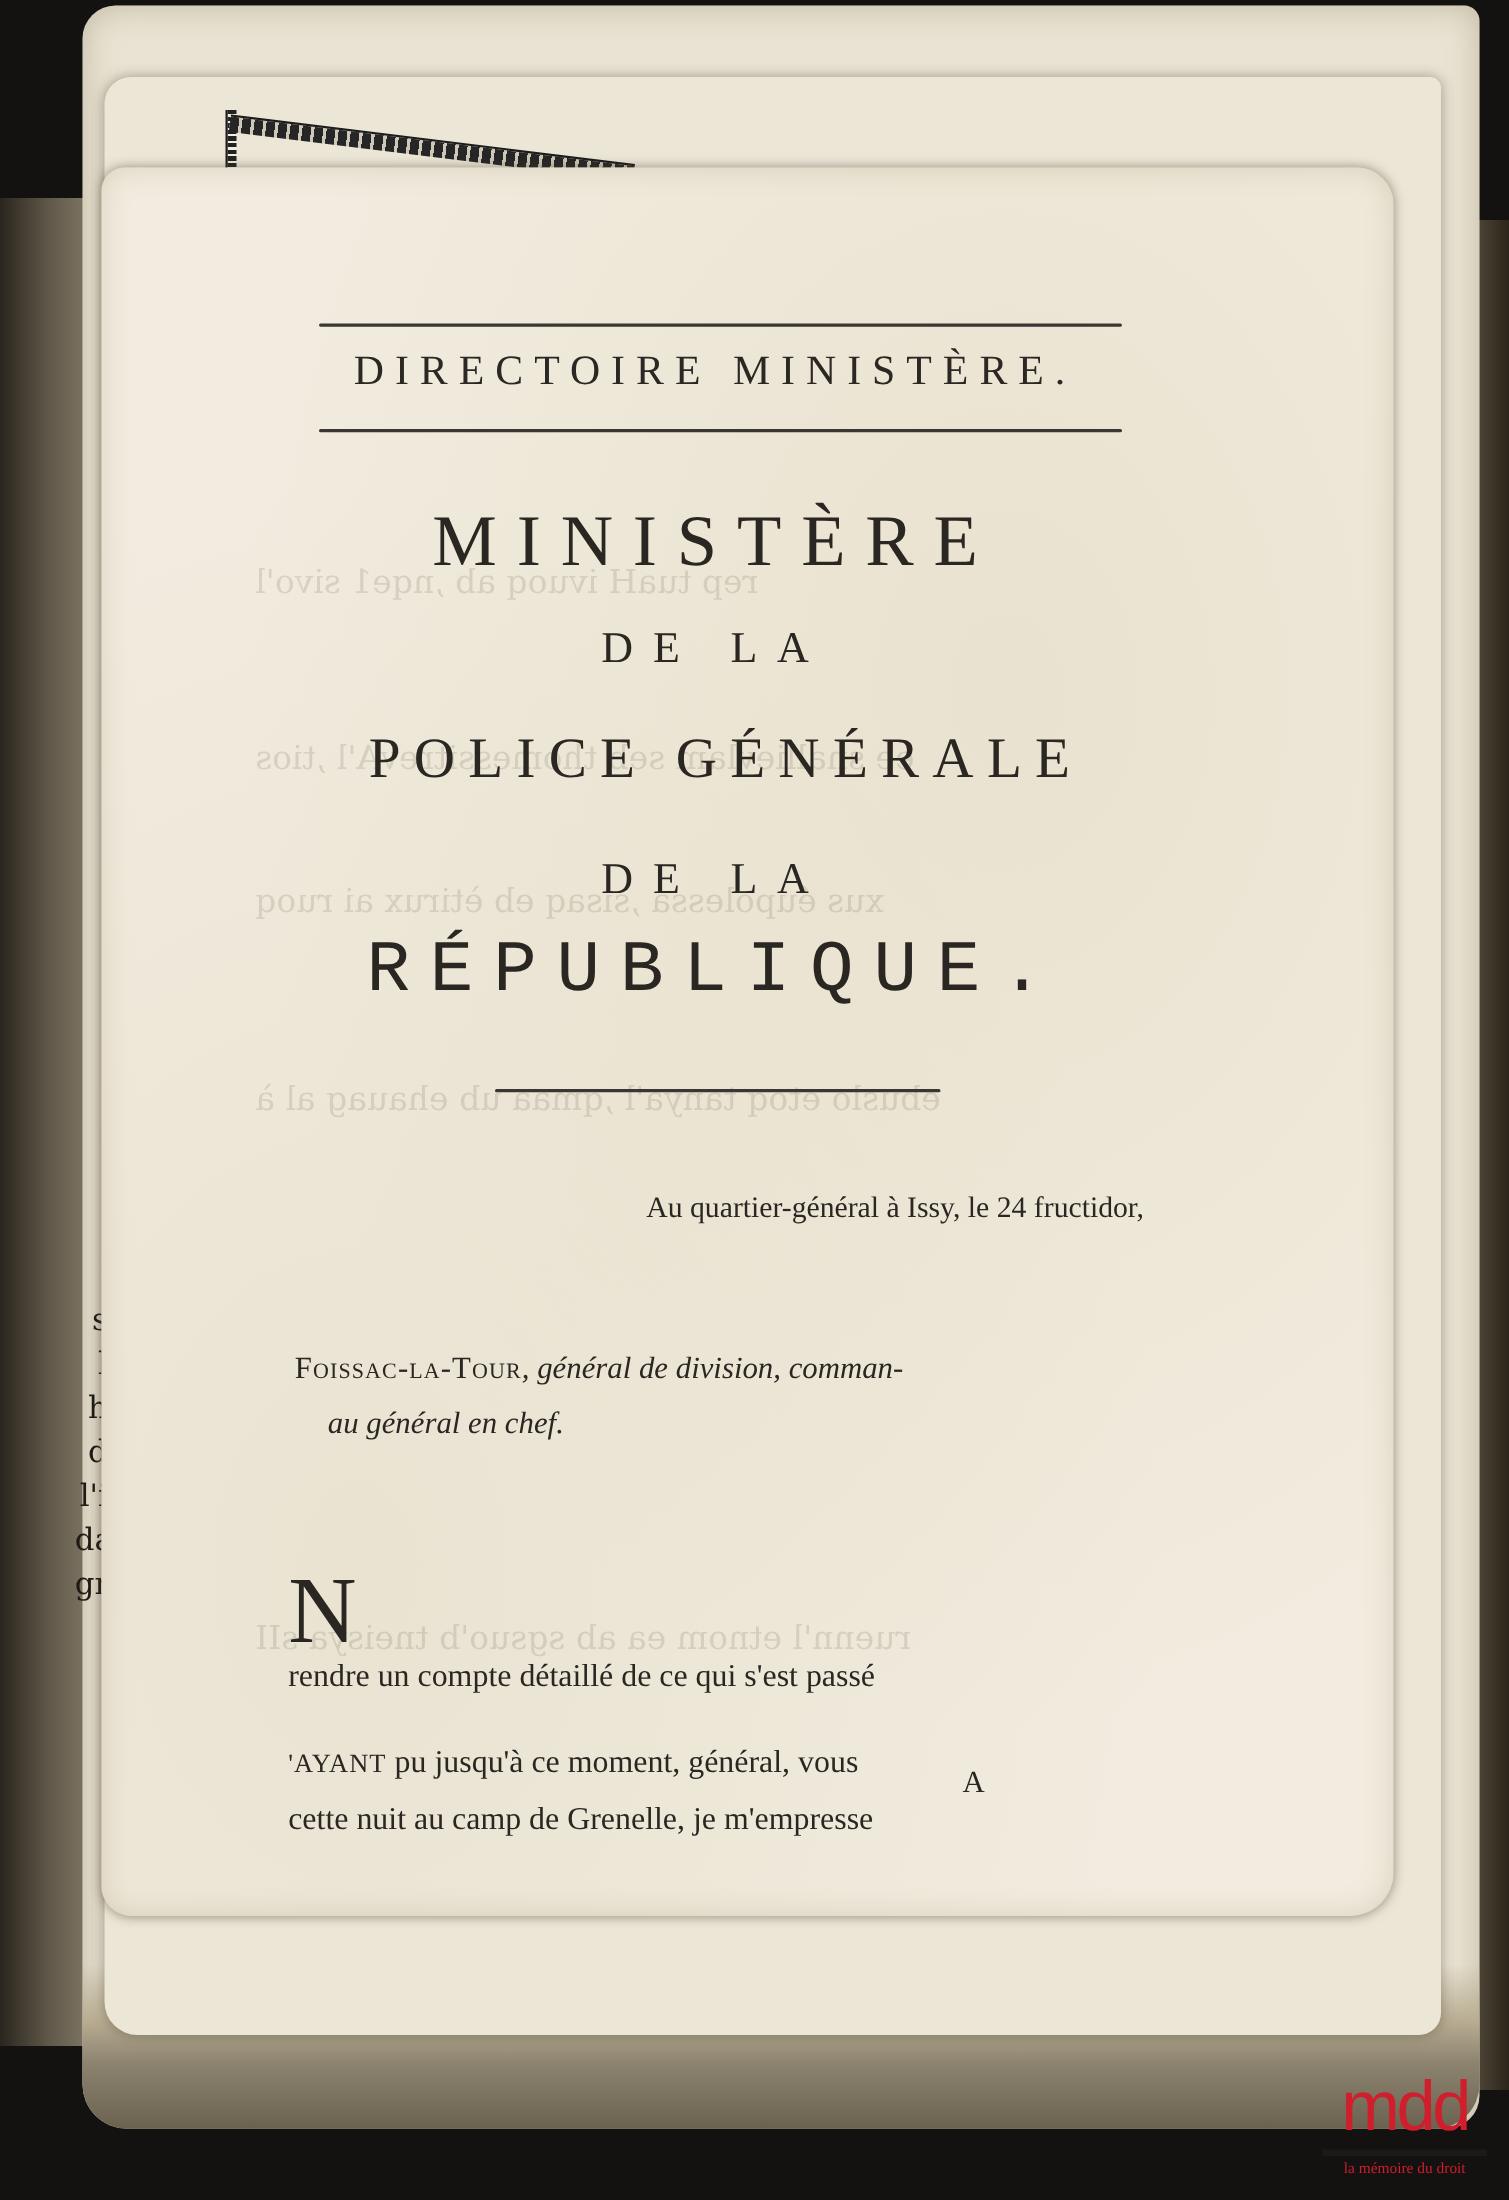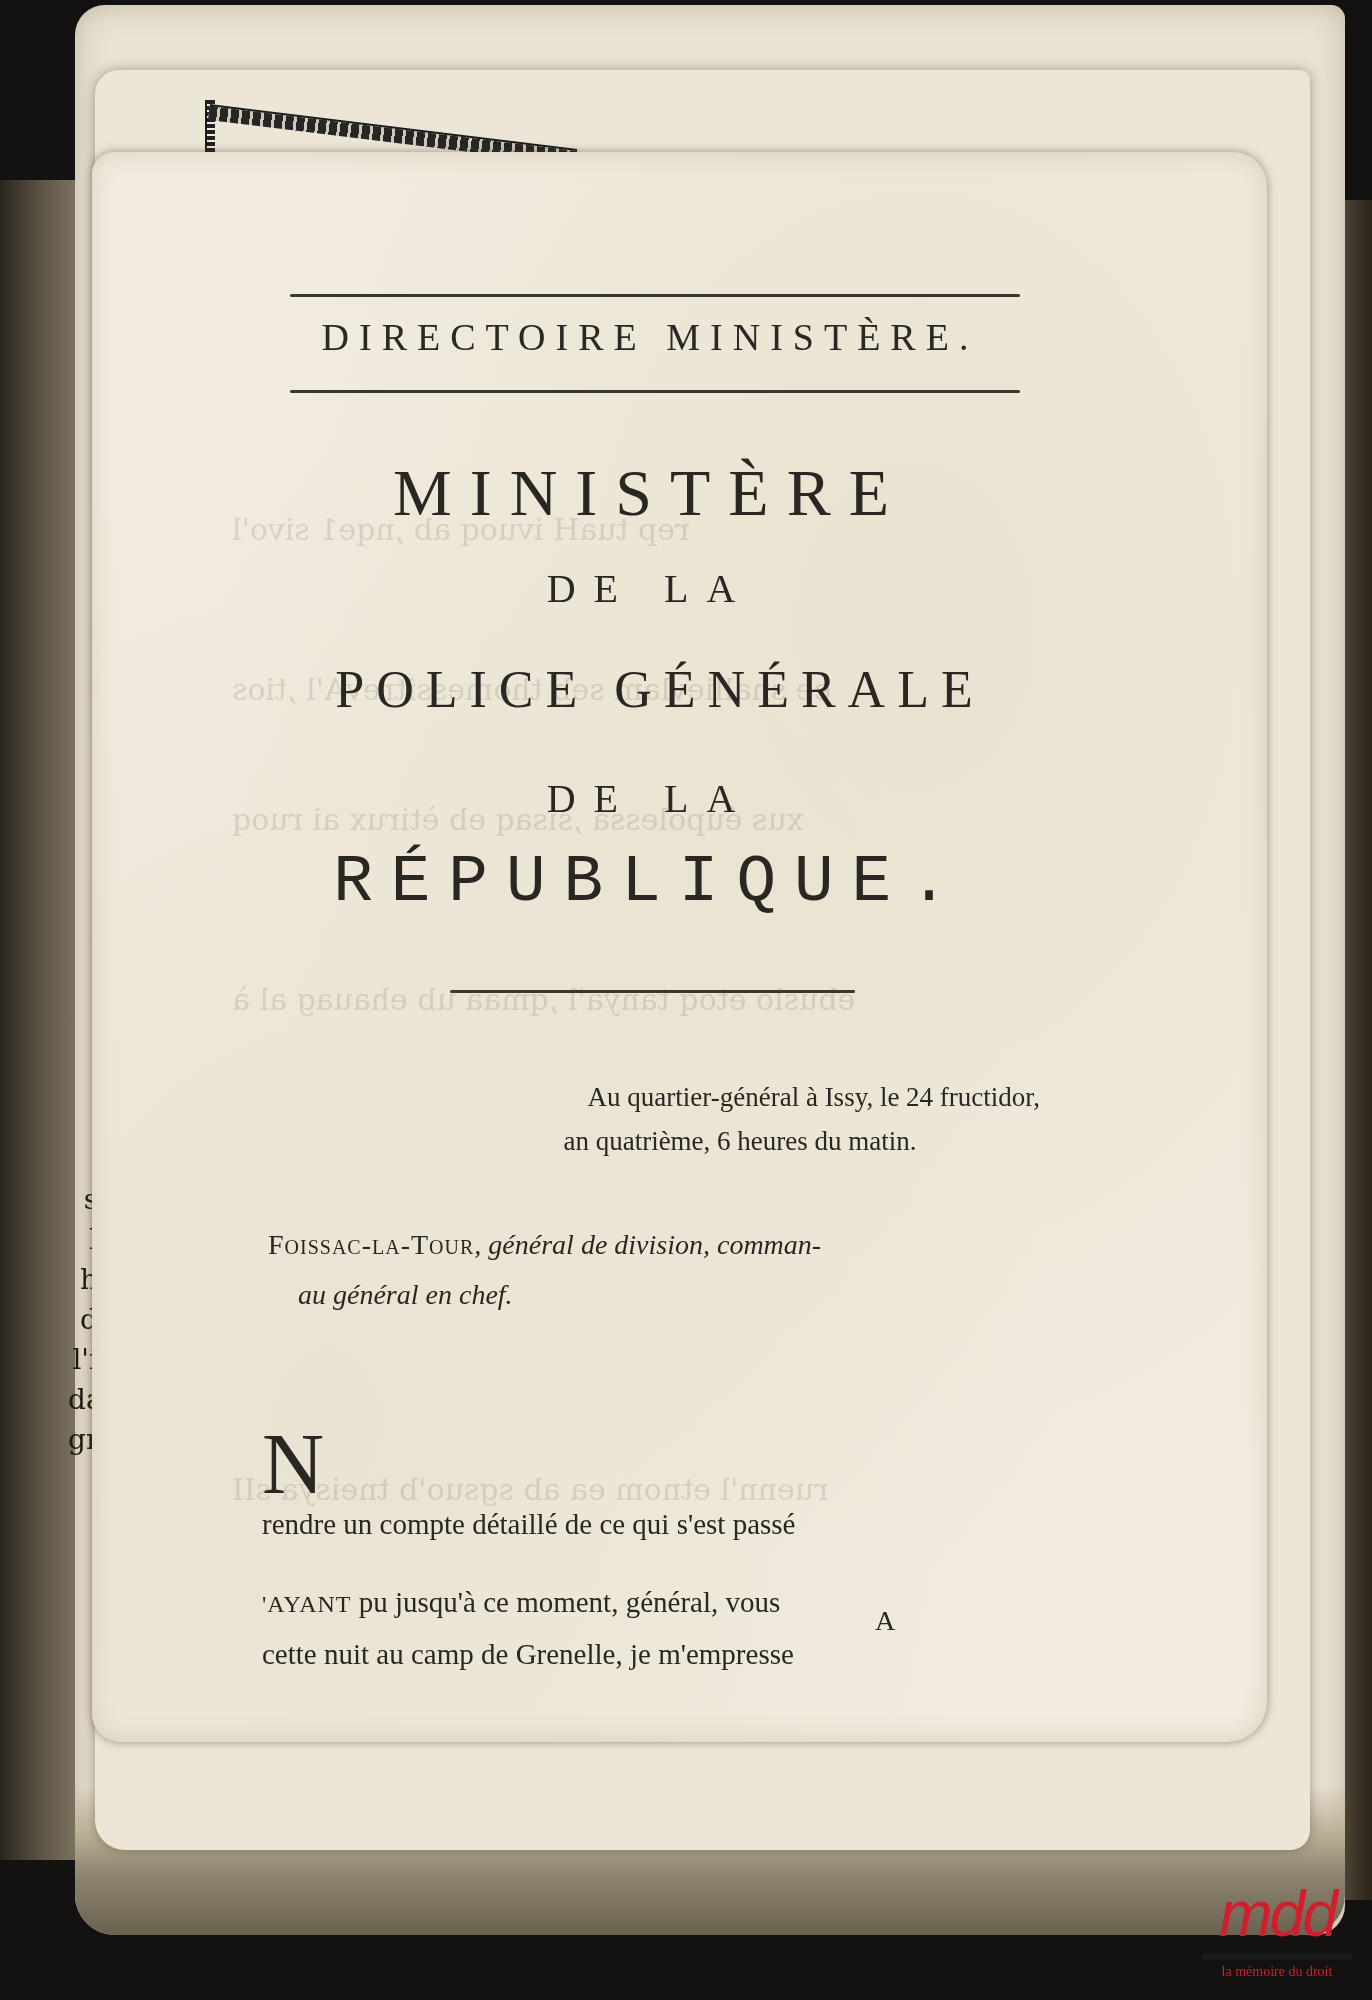--- a/index.html
+++ b/index.html
@@ -134,21 +134,21 @@
       font-family: "Liberation Serif", serif; font-size: 28px; color: #2a2722;
     }
 
     
     .watermark {
       position: absolute; right: 10px; bottom: 8px; width: 170px; height: 110px;
       text-align: center;
     }
     .watermark .logo {
       font-family: "Liberation Sans", sans-serif; font-size: 64px; font-weight: 400;
-      color: #d01e2c; line-height: 64px; letter-spacing: -3px; font-style: italic;
+      color: #d01e2c; line-height: 64px; letter-spacing: -3px;
     }
     .watermark .bar {
       width: 150px; height: 6px; background: #1a1a1a; margin: 8px auto 4px;
     }
     .watermark .tagline {
       font-family: Liberation Serif, serif; font-size: 14px; color: #d01e2c;
     }
   </style>
 </head>
 <body>
@@ -185,21 +185,20 @@
 <div class="title-main">MINISTÈRE</div>
 <div class="title-de-la">DE LA</div>
 <div class="title-police">POLICE GÉNÉRALE</div>
 <div class="title-de-la-2">DE LA</div>
 <div class="title-republique">RÉPUBLIQUE.</div>
 
 <div class="rule" style="left:450px; top:990px; width:405px;"></div>
 
 <div class="dateline">
   <div>Au quartier-général à Issy, le 24 fructidor,</div>
-  <div>an quatrième, 6 heures du matin.</div>
 </div>
 
 <div class="salutation">
   <span class="name">Foissac-la-Tour</span><span>, général de division, comman-</span>
   <span class="indent">au général en chef.</span>
 </div>
 
 <div class="body-text">
   <span class="drop-cap">N</span>
   <span class="line" style="clear:both;">rendre un compte détaillé de ce qui s'est passé</span>

